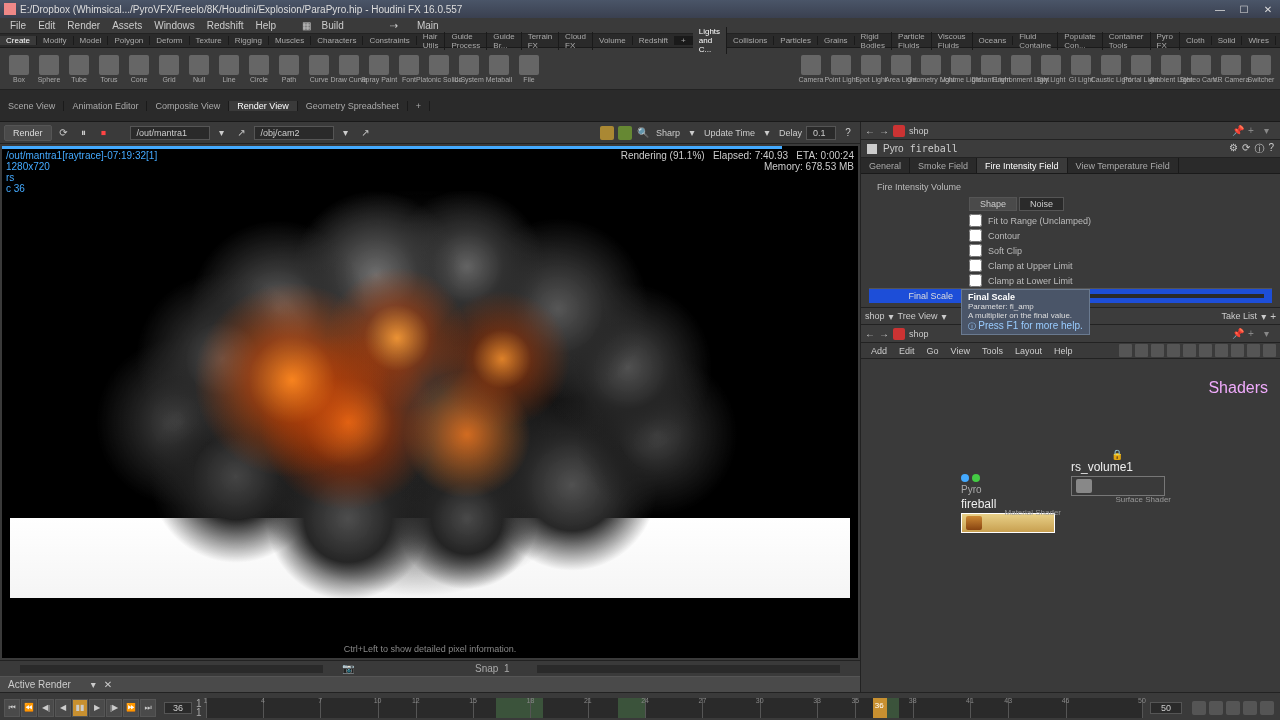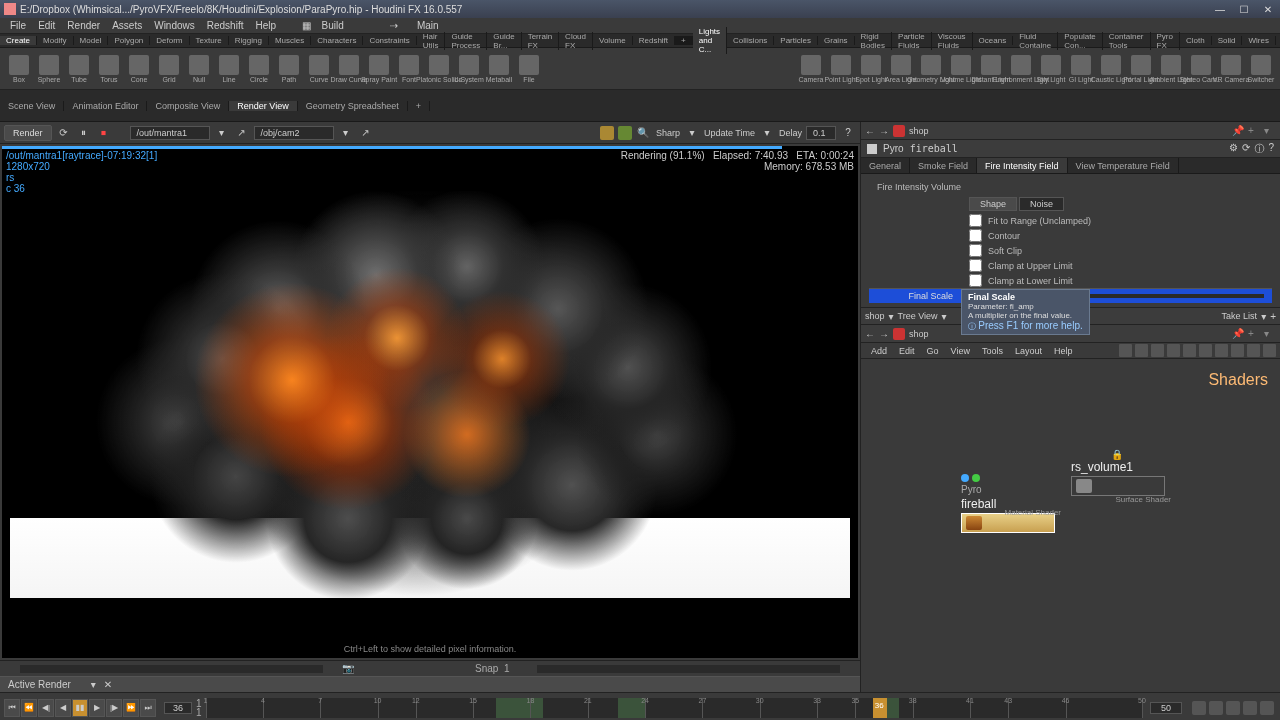--- a/index.html
+++ b/index.html
@@ -99,21 +99,21 @@
 .tooltip { position: absolute; top: 0; left: 92px; background: #4a5568; border: 1px solid #6a7a90; padding: 2px 6px; z-index: 10; min-width: 110px; }
 .tooltip .ttitle { font-weight: bold; font-size: 9px; color: #fff; }
 .tooltip .tline { font-size: 8px; color: #ddd; }
 .tooltip .thelp { font-size: 8px; color: #9cf; }
 .netmenu { height: 16px; background: #3a3a3a; display: flex; align-items: center; padding: 0 4px; border-bottom: 1px solid #222; }
 .netmenu span { padding: 0 6px; font-size: 9px; color: #ccc; cursor: pointer; }
 .netmenu .ricons { margin-left: auto; display: flex; gap: 3px; }
 .netmenu .ricons span { width: 13px; height: 13px; background: #555; border-radius: 1px; padding: 0; }
 
 .netcanvas { flex: 1; background: #3a3a3a; position: relative; }
-.netcanvas .shaders-label { position: absolute; top: 12px; right: 12px; font-size: 16px; color: #fdba74; font-weight: 300; }
+.netcanvas .shaders-label { position: absolute; top: 20px; right: 12px; font-size: 16px; color: #f0abfc; font-weight: 300; }
 .netnode { position: absolute; }
 .netnode .nodename { font-size: 12px; color: #eee; margin-bottom: 2px; }
 .netnode .nodebody { width: 94px; height: 20px; background: #3a3a3a; border: 1px solid #777; display: flex; align-items: center; padding: 0 4px; }
 .netnode.selected .nodebody { background: linear-gradient(#e8d088, #c8a050); border: 1px solid #fff; }
 .netnode .outlabel { position: absolute; font-size: 8px; color: #999; white-space: nowrap; }
 .netnode .flags { display: flex; gap: 3px; margin-bottom: 2px; }
 .netnode .flags span { width: 8px; height: 8px; border-radius: 50%; }
 .nodethumb { width: 16px; height: 14px; background: #666; border-radius: 2px; }
 
 

